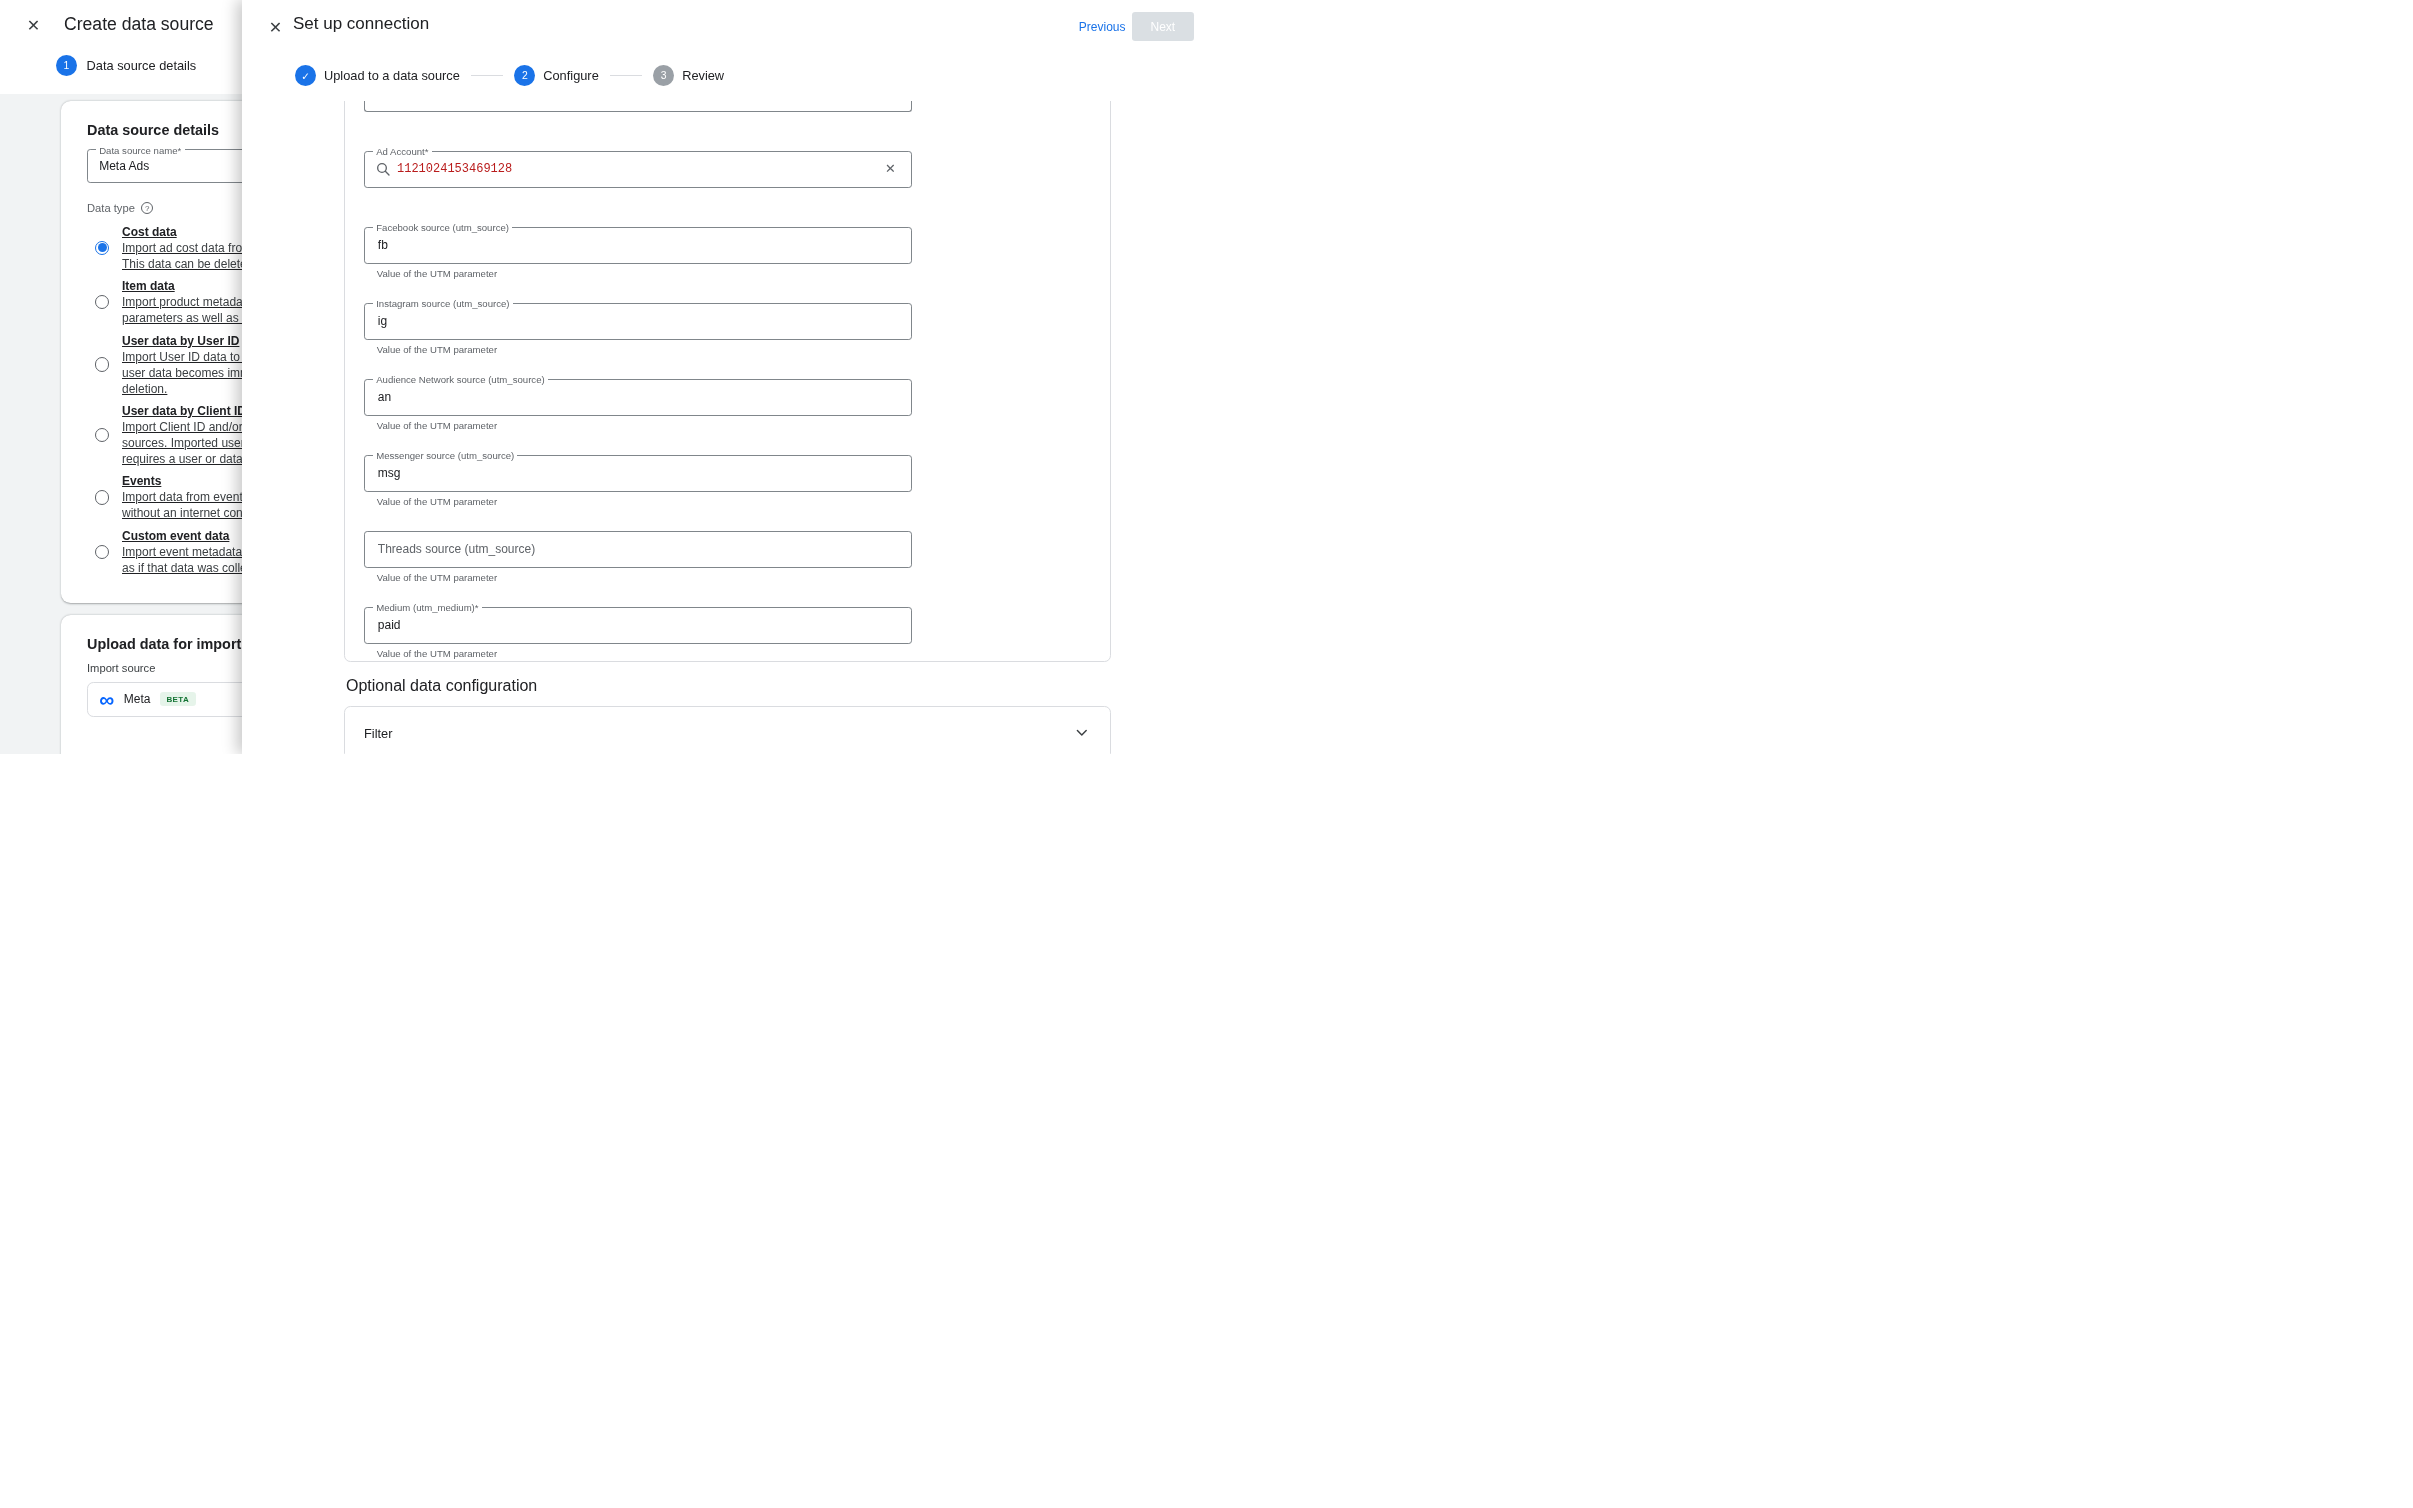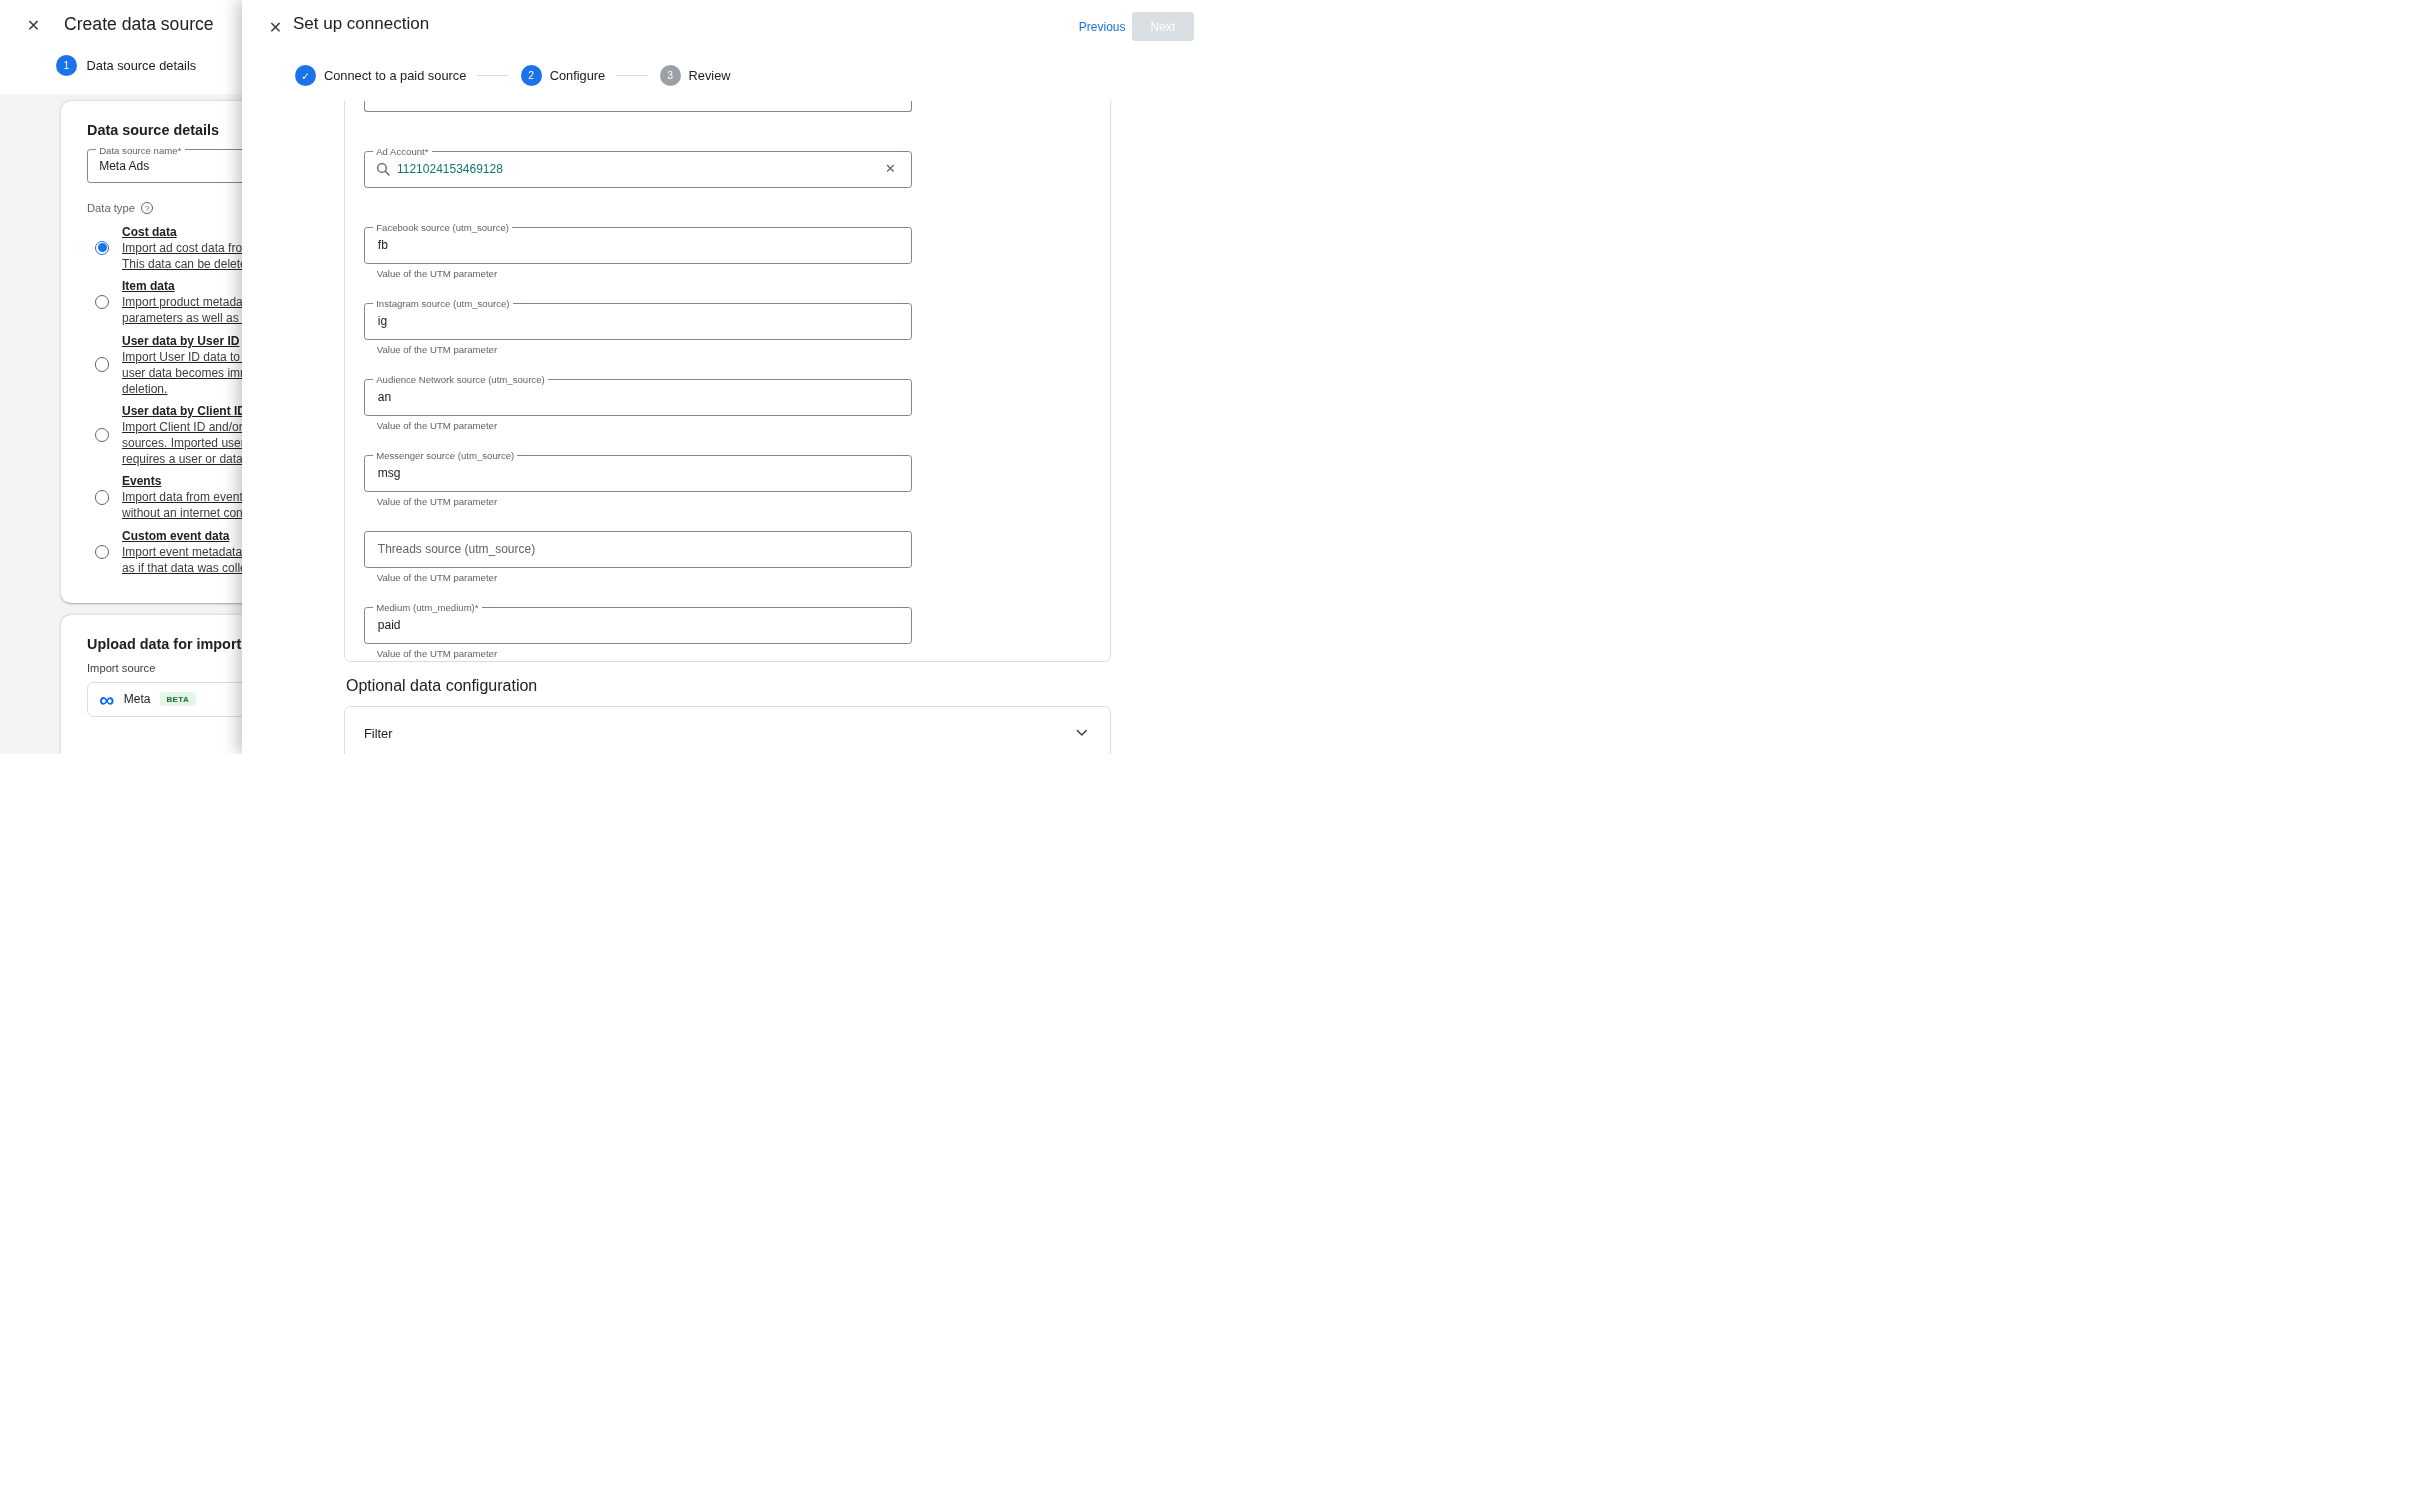--- a/index.html
+++ b/index.html
@@ -60,21 +60,21 @@
   .s-upcoming { background:#9aa0a6; }
   .s-label { font-size:12.8px; font-weight:500; white-space:nowrap; cursor:pointer; }
   .s-label.up { font-weight:400; }
   .s-line { width:32px; height:0.8px; background:#dadce0; margin:0 3.2px; flex:none; }
 
   .m-body { position:absolute; top:101px; left:0; right:0; bottom:0; overflow:hidden; }
   .form-panel { position:absolute; left:102px; top:-16px; width:767px; height:577px; border:0.8px solid #dadce0; border-radius:6.4px; padding:0 19px; background:#fff; }
   .cut-field { width:548px; height:25.5px; border:0.8px solid #80868b; border-top:none; border-radius:0 0 3.2px 3.2px; }
   .field { position:relative; width:548px; height:37px; border:0.8px solid #80868b; border-radius:3.2px; background:#fff; }
   .ad-field { margin-top:39px; display:flex; align-items:center; padding:0 9.6px; }
-  .ad-field input { flex:1; min-width:0; border:none; outline:none; background:none; padding:0 6.4px; font-size:12px; font-family:Liberation Sans, sans-serif; color:#0f766e; }
+  .ad-field input { flex:1; min-width:0; border:none; outline:none; background:none; padding:0 6.4px; font-size:12px; font-family:Liberation Mono, monospace; color:#b91c1c; }
   .clear-btn { width:22.3px; height:22.3px; display:flex; align-items:center; justify-content:center; font-size:12.8px; color:#5f6368; cursor:pointer; flex:none; }
   .group { margin-top:23px; }
   .group.first { margin-top:39px; }
   .field input.plain { width:100%; height:100%; border:none; outline:none; background:none; padding:0 12.8px; font-size:12px; font-family:inherit; color:#202124; }
   .field input.plain::placeholder { color:#5f6368; opacity:1; }
   .helper { margin:4.8px 0 0 12.8px; font-size:9.6px; line-height:11.2px; color:#5f6368; }
 
   .optional-title { position:absolute; left:104px; top:576px; font-size:16px; white-space:nowrap; }
   .filter-bar { position:absolute; left:102px; top:605px; width:767px; height:54px; border:0.8px solid #dadce0; border-radius:6.4px; display:flex; align-items:center; justify-content:space-between; padding:0 19px; cursor:pointer; background:#fff; }
   .filter-label { font-size:12.8px; }
@@ -197,21 +197,21 @@
     <div class="m-close">✕</div>
     <div class="m-title">Set up connection</div>
 
     <div class="m-actions">
       <span class="prev-link">Previous</span>
       <button class="next-btn">Next</button>
     </div>
 
     <div class="stepper">
       <div class="s-circle s-done">✓</div>
-      <div class="s-label">Connect to a paid source</div>
+      <div class="s-label">Upload to a data source</div>
       <div class="s-line"></div>
       <div class="s-circle s-current">2</div>
       <div class="s-label">Configure</div>
       <div class="s-line"></div>
       <div class="s-circle s-upcoming">3</div>
       <div class="s-label up">Review</div>
     </div>
   </div>
 
   <div class="m-body">

